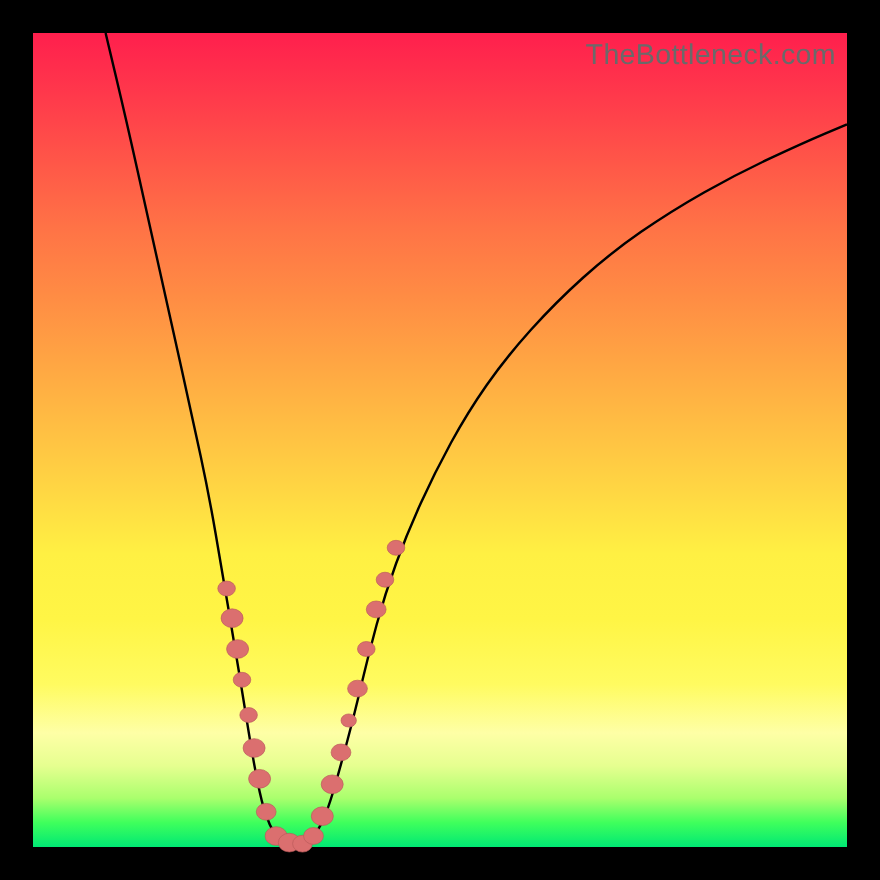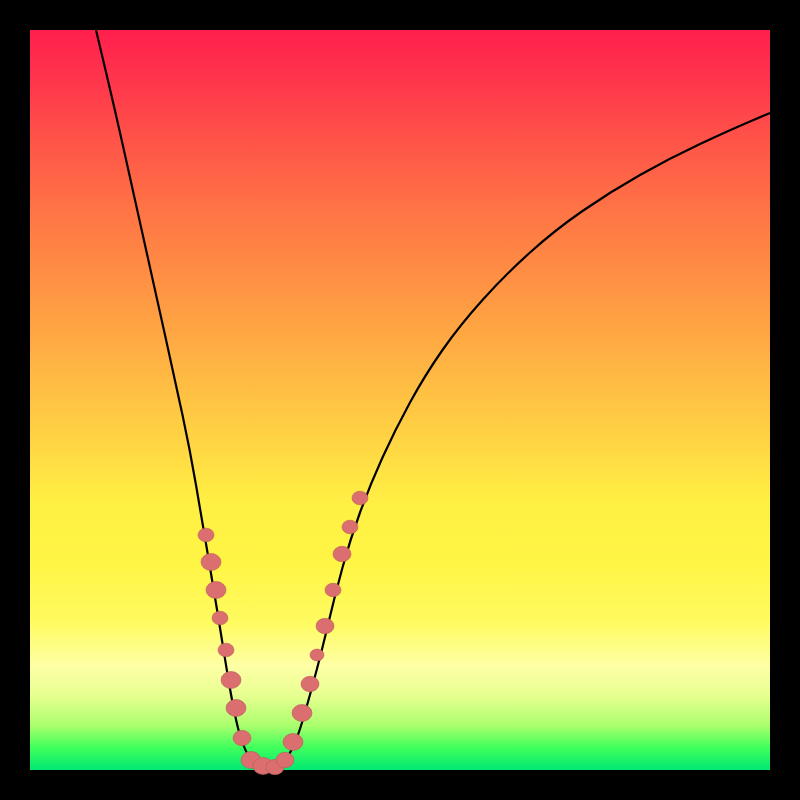--- a/index.html
+++ b/index.html
@@ -71,20 +71,21 @@
     fill: #db6f6f;
     stroke: #b85a5a;
     stroke-width: 0.6;
   }
 </style>
 </head>
 <body>
 
 <div class="frame">
   <div class="plot-area">
+    <div class="watermark">TheBottleneck.com</div>
     <svg class="curve" viewBox="0 0 740 740">
       <path id="main-path" class="main-curve" d="M 66 0 Q 66 0 75.5 40 Q 85 80 95 125 Q 105 170 115 215 Q 125 260 135 305 Q 145 350 152.5 385 Q 160 420 166 455 Q 172 490 177.5 522.5 Q 183 555 187.5 582.5 Q 192 610 196 635 Q 200 660 204 680 Q 208 700 211.5 710 Q 215 720 219 727 Q 223 734 227.5 735.5 Q 232 737 237.5 737 Q 243 737 248 735.5 Q 253 734 257.5 727 Q 262 720 266 710 Q 270 700 275 682.5 Q 280 665 286 642.5 Q 292 620 298.5 592.5 Q 305 565 312.5 537.5 Q 320 510 330 482.5 Q 340 455 352.5 427.5 Q 365 400 380 372.5 Q 395 345 412.5 320 Q 430 295 452.5 270 Q 475 245 500 222.5 Q 525 200 552.5 181 Q 580 162 610 145 Q 640 128 670 114 Q 700 100 720 91.5 L 740 83"></path>
       <g id="beads">
           <ellipse cx="176" cy="505" rx="8" ry="6.8" class="bead"></ellipse>
           <ellipse cx="181" cy="532" rx="10" ry="8.5" class="bead"></ellipse>
           <ellipse cx="186" cy="560" rx="10" ry="8.5" class="bead"></ellipse>
           <ellipse cx="190" cy="588" rx="8" ry="6.8" class="bead"></ellipse>
           <ellipse cx="196" cy="620" rx="8" ry="6.8" class="bead"></ellipse>
           <ellipse cx="201" cy="650" rx="10" ry="8.5" class="bead"></ellipse>
           <ellipse cx="206" cy="678" rx="10" ry="8.5" class="bead"></ellipse>

